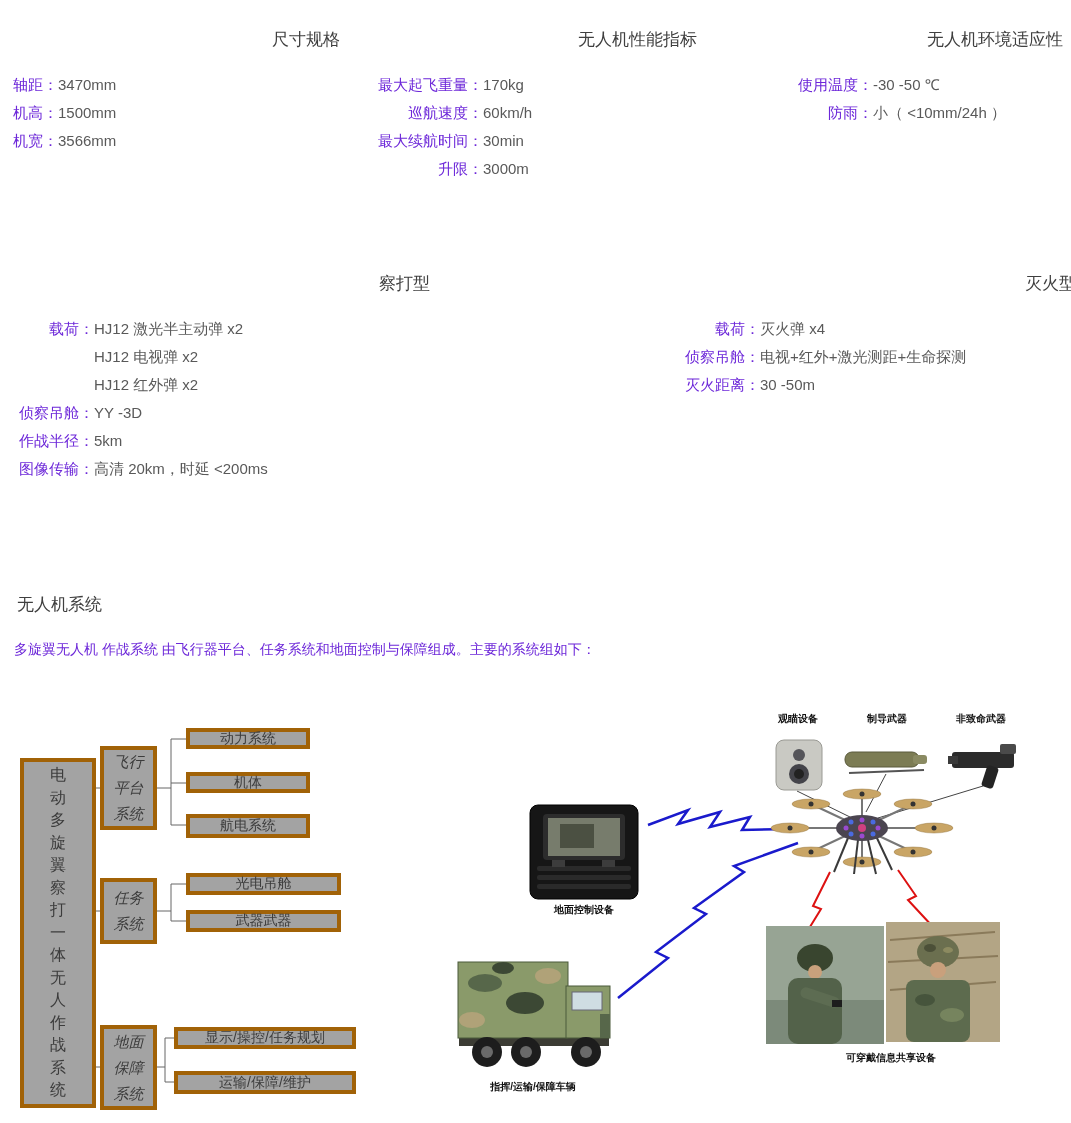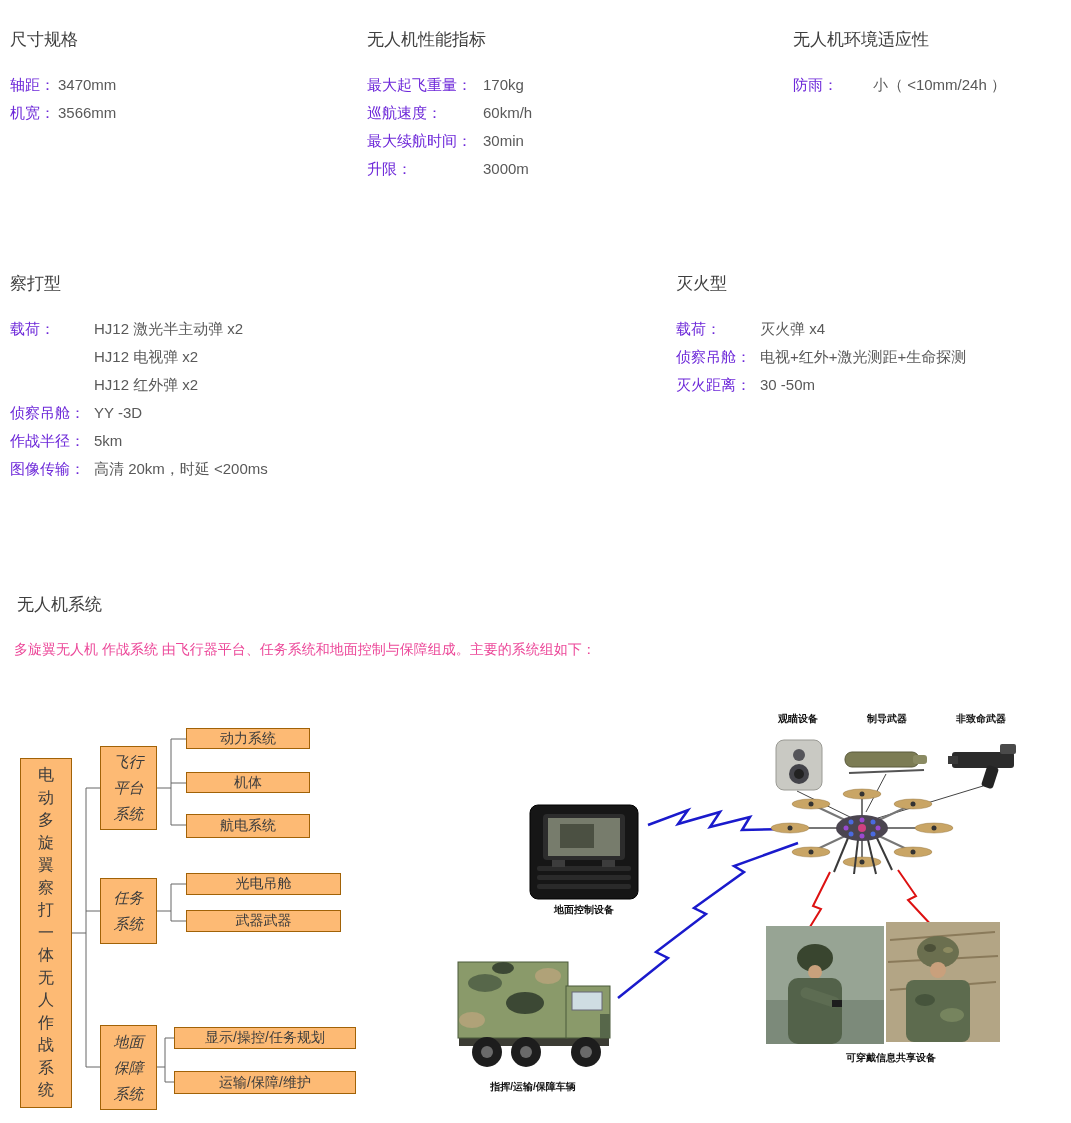--- a/index.html
+++ b/index.html
@@ -1,51 +1,55 @@
 <!DOCTYPE html>
 <html><head>
 <meta charset="utf-8">
 <style>
   html,body { margin:0; padding:0; }
   body {
     width:1071px; height:1123px; position:relative; background:#ffffff;
     font-family:"Liberation Sans", sans-serif; overflow:hidden;
   }
-  .col { position:absolute; }
+  .col { position:absolute;text-align:right; }
   .sec-title { font-size:17px; font-weight:400; color:#3f3f3f; margin:0 0 20px 0; }
   .row { display:flex; font-size:15px; line-height:28px; }
   .lbl { color:#6d28d9; flex:0 0 auto; }
   .val { color:#595959; white-space:pre; }
   .w48  { width:48px; }
   .w116 { width:116px; }
   .w80  { width:80px; }
   .w84  { width:84px; }
   .sys-head { position:absolute; left:17px; top:593px; }
   .sys-head h2 { font-size:17px; font-weight:400; color:#3f3f3f; margin:0 0 25px 0; }
-  .sys-head p { font-size:14px; color:#ec4899; margin:0 0 12px -3px; }
+  .sys-head p { font-size:14px; color:#6d28d9; margin:0 0 12px -3px; }
   .diagram { position:absolute; left:0; top:700px; width:1071px; height:423px; }
   .net-svg { position:absolute; left:0; top:0; width:1071px; height:423px; }
-  .tbox { position:absolute; border:1px solid #a16207; background:#fdba74; box-sizing:border-box;
+  .tbox { position:absolute; border:4px solid #a16207; background:#a3a3a3; box-sizing:border-box;
           display:flex; align-items:center; justify-content:center; color:#3c3c3c; }
   .leaf { font-size:14px; white-space:nowrap; }
   .vtext { width:18px; font-size:16px; line-height:22.5px; word-break:break-all; text-align:center; }
   .wrap2 { width:33px; font-size:15px; line-height:26px; word-break:break-all; text-align:center;font-style:italic; }
   .net-label { position:absolute; font-size:10px; font-weight:700; color:#111; text-align:center; white-space:nowrap; }
 </style>
 </head>
 <body>
 
 <section class="col" style="left:10px;top:28px;width:330px">
   <h2 class="sec-title">尺寸规格</h2>
   <div>
     <div class="row">
         <span class="lbl w48">轴距：</span>
         <span class="val">3470mm</span>
       </div>
     <div class="row">
+        <span class="lbl w48">机高：</span>
+        <span class="val">1500mm</span>
+      </div>
+    <div class="row">
         <span class="lbl w48">机宽：</span>
         <span class="val">3566mm</span>
       </div>
   </div>
 </section>
 
 <section class="col" style="left:367px;top:28px;width:330px">
   <h2 class="sec-title">无人机性能指标</h2>
   <div>
     <div class="row">
@@ -63,20 +67,24 @@
     <div class="row">
         <span class="lbl w116">升限：</span>
         <span class="val">3000m</span>
       </div>
   </div>
 </section>
 
 <section class="col" style="left:793px;top:28px;width:270px">
   <h2 class="sec-title">无人机环境适应性</h2>
   <div>
+    <div class="row">
+        <span class="lbl w80">使用温度：</span>
+        <span class="val">-30 -50 ℃</span>
+      </div>
     <div class="row">
         <span class="lbl w80">防雨：</span>
         <span class="val">小（ &lt;10mm/24h ）</span>
       </div>
   </div>
 </section>
 
 <section class="col" style="left:10px;top:272px;width:420px">
   <h2 class="sec-title">察打型</h2>
   <div>
@@ -272,21 +280,21 @@
       <ellipse cx="938" cy="252" rx="21" ry="16" fill="#6b6f4f"></ellipse>
       <ellipse cx="930" cy="248" rx="6" ry="4" fill="#4c5038"></ellipse>
       <ellipse cx="948" cy="250" rx="5" ry="3" fill="#8c8a60"></ellipse>
       <circle cx="938" cy="270" r="8" fill="#c9a07c"></circle>
       <rect x="906" y="280" width="64" height="62" rx="8" fill="#5d6b4e"></rect>
       <ellipse cx="925" cy="300" rx="10" ry="6" fill="#46543c"></ellipse>
       <ellipse cx="952" cy="315" rx="12" ry="7" fill="#76845e"></ellipse>
     </g>
   </svg>
 
-  <div class="tbox" style="left:20px;top:58px;width:52px;height:350px">
+  <div class="tbox" style="left:20px;top:58px;width:76px;height:350px">
     <div class="vtext">电动多旋翼察打一体无人作战系统</div>
   </div>
   <div class="tbox" style="left:100px;top:46px;width:57px;height:84px">
     <div class="wrap2">飞行平台系统</div>
   </div>
   <div class="tbox" style="left:100px;top:178px;width:57px;height:66px">
     <div class="wrap2">任务系统</div>
   </div>
   <div class="tbox" style="left:100px;top:325px;width:57px;height:85px">
     <div class="wrap2">地面保障系统</div>

